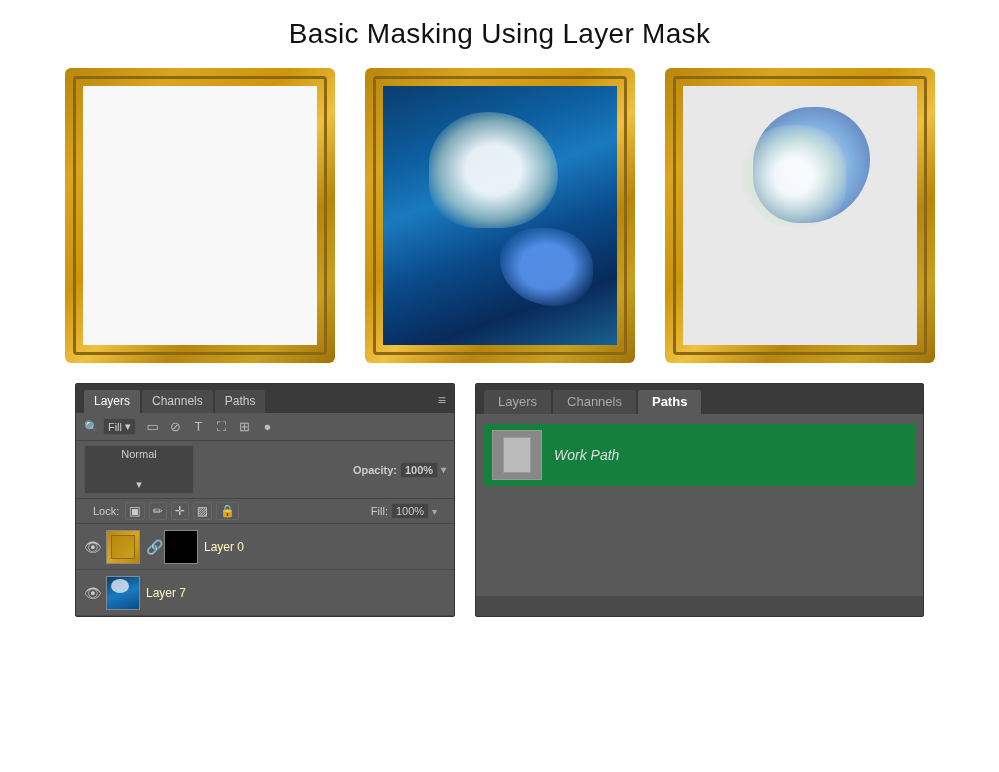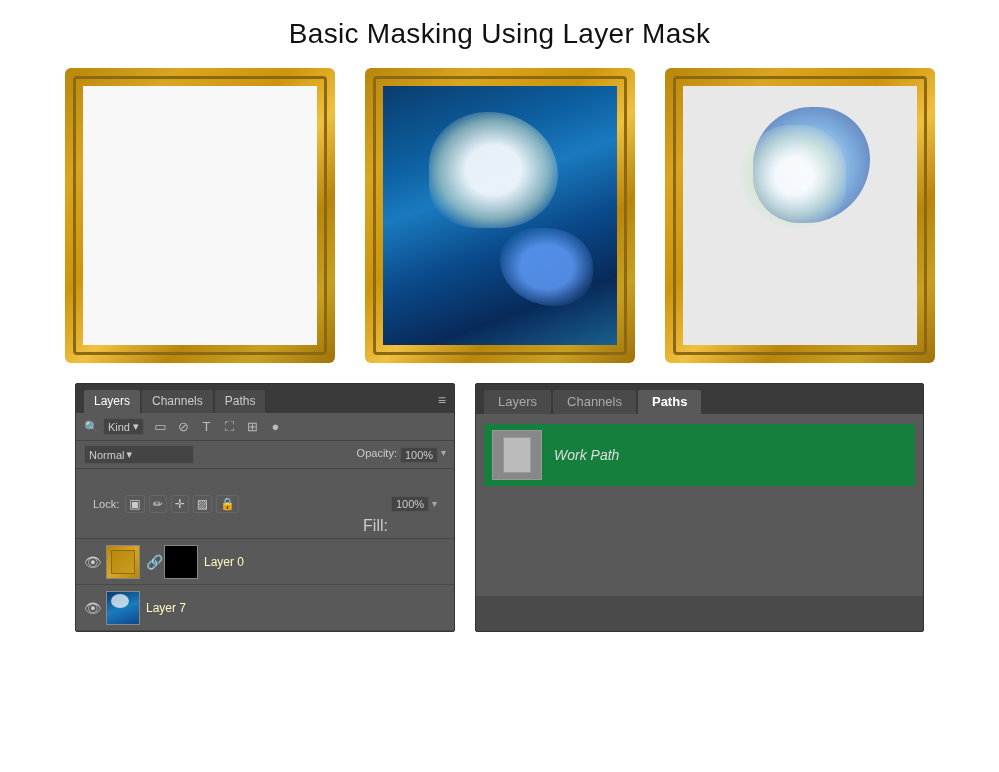--- a/index.html
+++ b/index.html
@@ -242,29 +242,32 @@
 
     .mode-dropdown {
       background: #444;
       border: 1px solid #555;
       color: #ccc;
       font-size: 11px;
       padding: 2px 4px;
       border-radius: 2px;
       display: flex;
       align-items: center;
-      gap: 2px;
+      gap: 18px;
       width: 110px;
       cursor: pointer;
+      flex-direction: column;
     }
 
     .opacity-group {
       display: flex;
+      align-items: center;
       gap: 3px;
       margin-left: auto;
+      font-weight: bold;
     }
 
     .opacity-label {
       color: #ccc;
       font-size: 11px;
     }
 
     .opacity-val {
       color: #ccc;
       font-size: 11px;
@@ -306,22 +309,21 @@
 
     .fill-group {
       display: flex;
       align-items: center;
       gap: 3px;
       margin-left: auto;
     }
 
     .fill-label {
       color: #ccc;
-      font-size: 16px;
-      margin-top: 45px;
+      font-size: 11px;
     }
 
     .fill-val {
       color: #ccc;
       font-size: 11px;
       background: #444;
       border: 1px solid #555;
       padding: 1px 3px;
       width: 38px;
       text-align: center;
@@ -527,21 +529,21 @@
       <div class="panel-tab">Channels</div>
       <div class="panel-tab">Paths</div>
       <span class="panel-menu-icon">≡</span>
     </div>
 
     <div class="panel-toolbar">
       <div class="tool-search">
         <span class="tool-icon">🔍</span>
       </div>
       <div class="kind-dropdown">
-        <span>Kind</span>
+        <span>Fill</span>
         <span>▾</span>
       </div>
       <div class="tool-icons-row">
         <span class="tool-icon-btn">▭</span>
         <span class="tool-icon-btn">⊘</span>
         <span class="tool-icon-btn">T</span>
         <span class="tool-icon-btn">⛶</span>
         <span class="tool-icon-btn">⊞</span>
         <span class="tool-icon-btn">●</span>
       </div>

